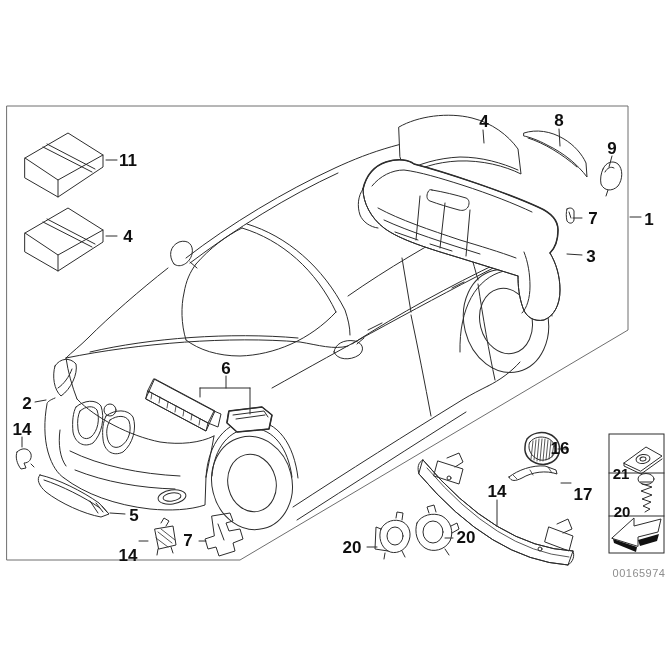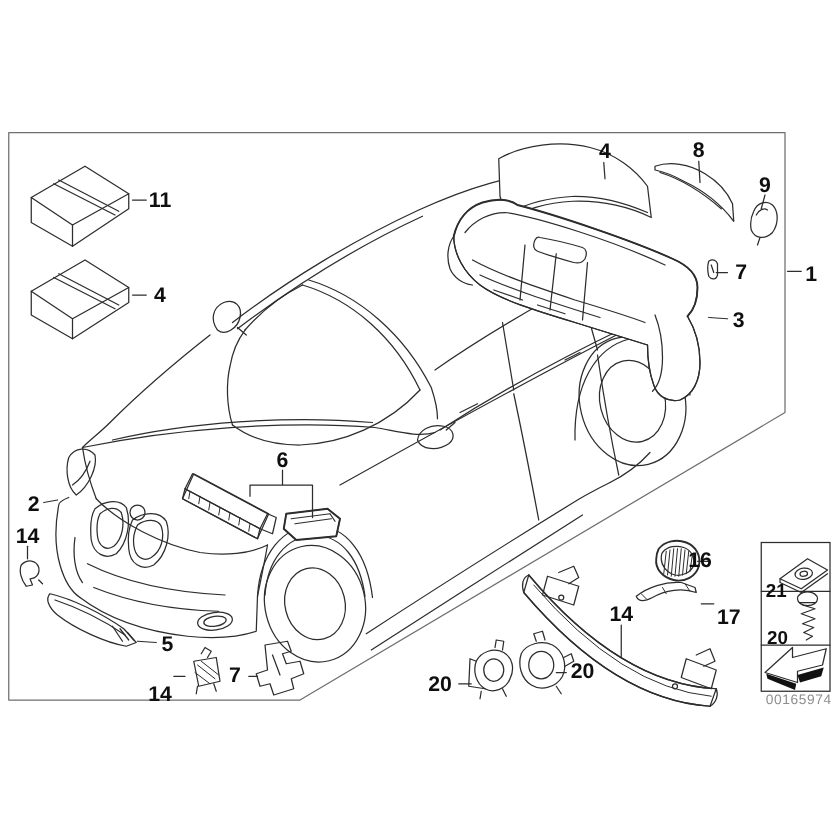--- a/index.html
+++ b/index.html
@@ -283,15 +283,15 @@
   <div class="callout" style="left:128px;top:555px">14</div>
   <div class="callout" style="left:497px;top:491px">14</div>
   <div class="callout" style="left:560px;top:448px">16</div>
   <div class="callout" style="left:583px;top:494px">17</div>
   <div class="callout" style="left:466px;top:537px">20</div>
   <div class="callout" style="left:352px;top:547px">20</div>
 
   <div class="callout small" style="left:621px;top:445px">21</div>
   <div class="callout small" style="left:622px;top:483px">20</div>
 
-  <div class="docnum" style="left:639px;top:561px">00165974</div>
+  <div class="docnum" style="left:639px;top:573px">00165974</div>
 
 </div>
 
 </body></html>

